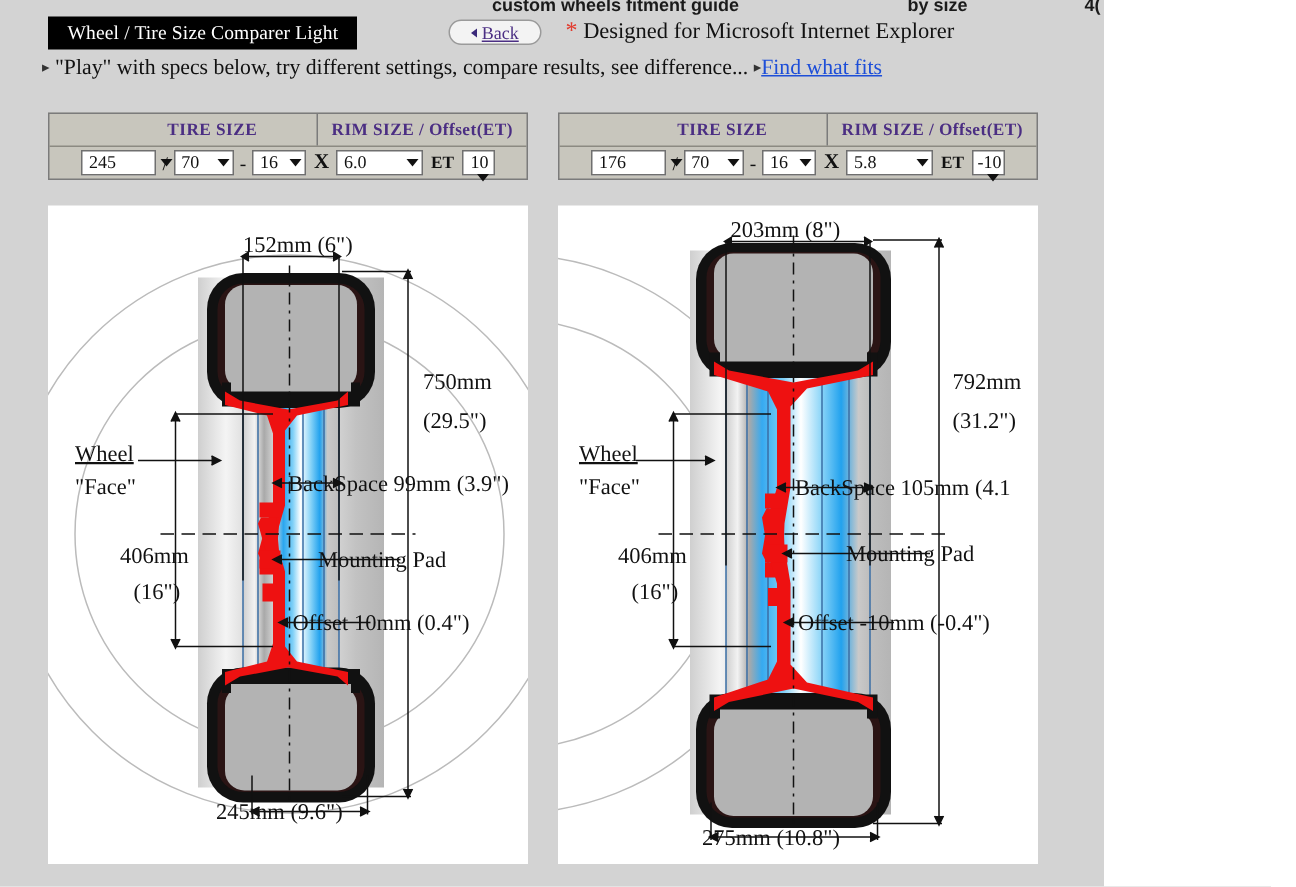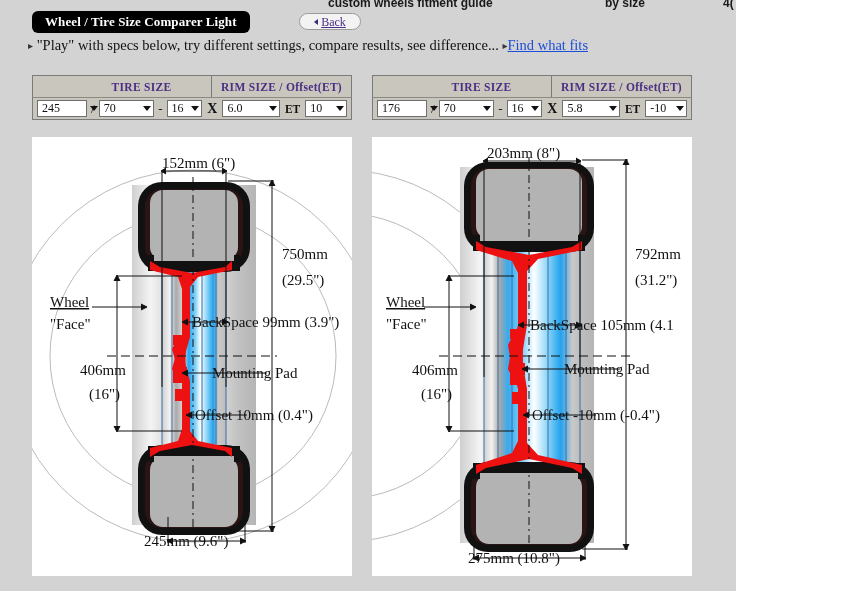--- a/index.html
+++ b/index.html
@@ -25,24 +25,24 @@
     font-size:12px;color:#1a1a1a;font-weight:600;white-space:nowrap;
   }
   .ts1{left:328px;}
   .ts2{left:605px;}
   .ts3{left:723px;}
 
   
   .title-row{position:absolute;left:0;top:12px;width:736px;height:24px;}
   .pill{
     position:absolute;left:33px;top:0px;
-    background:#000;color:#fff;border-radius:5px;
+    background:#000;color:#fff;border-radius:0;
     padding:3px 12px 4px 12px;
     font-family:"Liberation Serif", serif;
-    font-weight:bold;font-size:13px;letter-spacing:.1px;
+    font-weight:normal;font-size:13px;letter-spacing:.1px;
     white-space:nowrap;line-height:13px;
     box-shadow:0 0 0 1px #000;
   }
   .backbtn{
     position:absolute;left:299px;top:1px;
     width:62px;height:17px;border:1px solid #9a9a9a;border-radius:9px;
     background:#f3f3f3;
     display:flex;align-items:center;justify-content:center;gap:3px;
     box-sizing:border-box;
   }
@@ -93,24 +93,24 @@
     font-family:"Liberation Serif", serif;font-size:12px;color:#111;
     padding:0 2px 0 4px;
   }
   .sel .cv{white-space:nowrap;}
   .sel .caret{
     width:0;height:0;margin-left:5px;
     border-left:4px solid transparent;border-right:4px solid transparent;
     border-top:5px solid #111;
   }
   .sel.w-w{width:50px;gap:25px;}
-  .sel.w-a{width:56px;}
+  .sel.w-a{width:40px;}
   .sel.w-d{width:36px;}
   .sel.w-r{width:58px;}
-  .sel.w-e{width:42px;}
+  .sel.w-e{width:22px;flex-direction:column;}
   .glyphX{font-family:"Liberation Serif", serif;font-size:14px;font-weight:bold;color:#111;margin:0 3px;}
   .glyphS{font-family:"Liberation Serif", serif;font-size:13px;color:#111;margin:0 2px;}
   .glyphET{font-family:"Liberation Serif", serif;font-size:11.5px;font-weight:bold;color:#111;margin:0 3px;}
 
   
   .panel{
     position:absolute;top:137px;height:439px;background:#fff;overflow:hidden;
   }
   .panel.left{left:32px;width:320px;}
   .panel.right{left:372px;width:320px;}
@@ -130,20 +130,24 @@
   </div>
 
   <div class="title-row">
     <div class="pill">Wheel / Tire Size Comparer Light</div>
 
     <div class="backbtn">
       <span class="tri"></span>
       <span class="blab">Back</span>
     </div>
 
+    <div class="ie-note">
+      <span class="ast">*</span>
+      <span>Designed for Microsoft Internet Explorer</span>
+    </div>
   </div>
 
   <div class="play-line">
     <span class="arrow">▸</span>
     <span>"Play" with specs below, try different settings, compare results, see difference...</span>
     <span class="arrow">▸</span><a href="#">Find what fits</a>
   </div>
 
   <div class="spec left">
     <div class="hdr">

